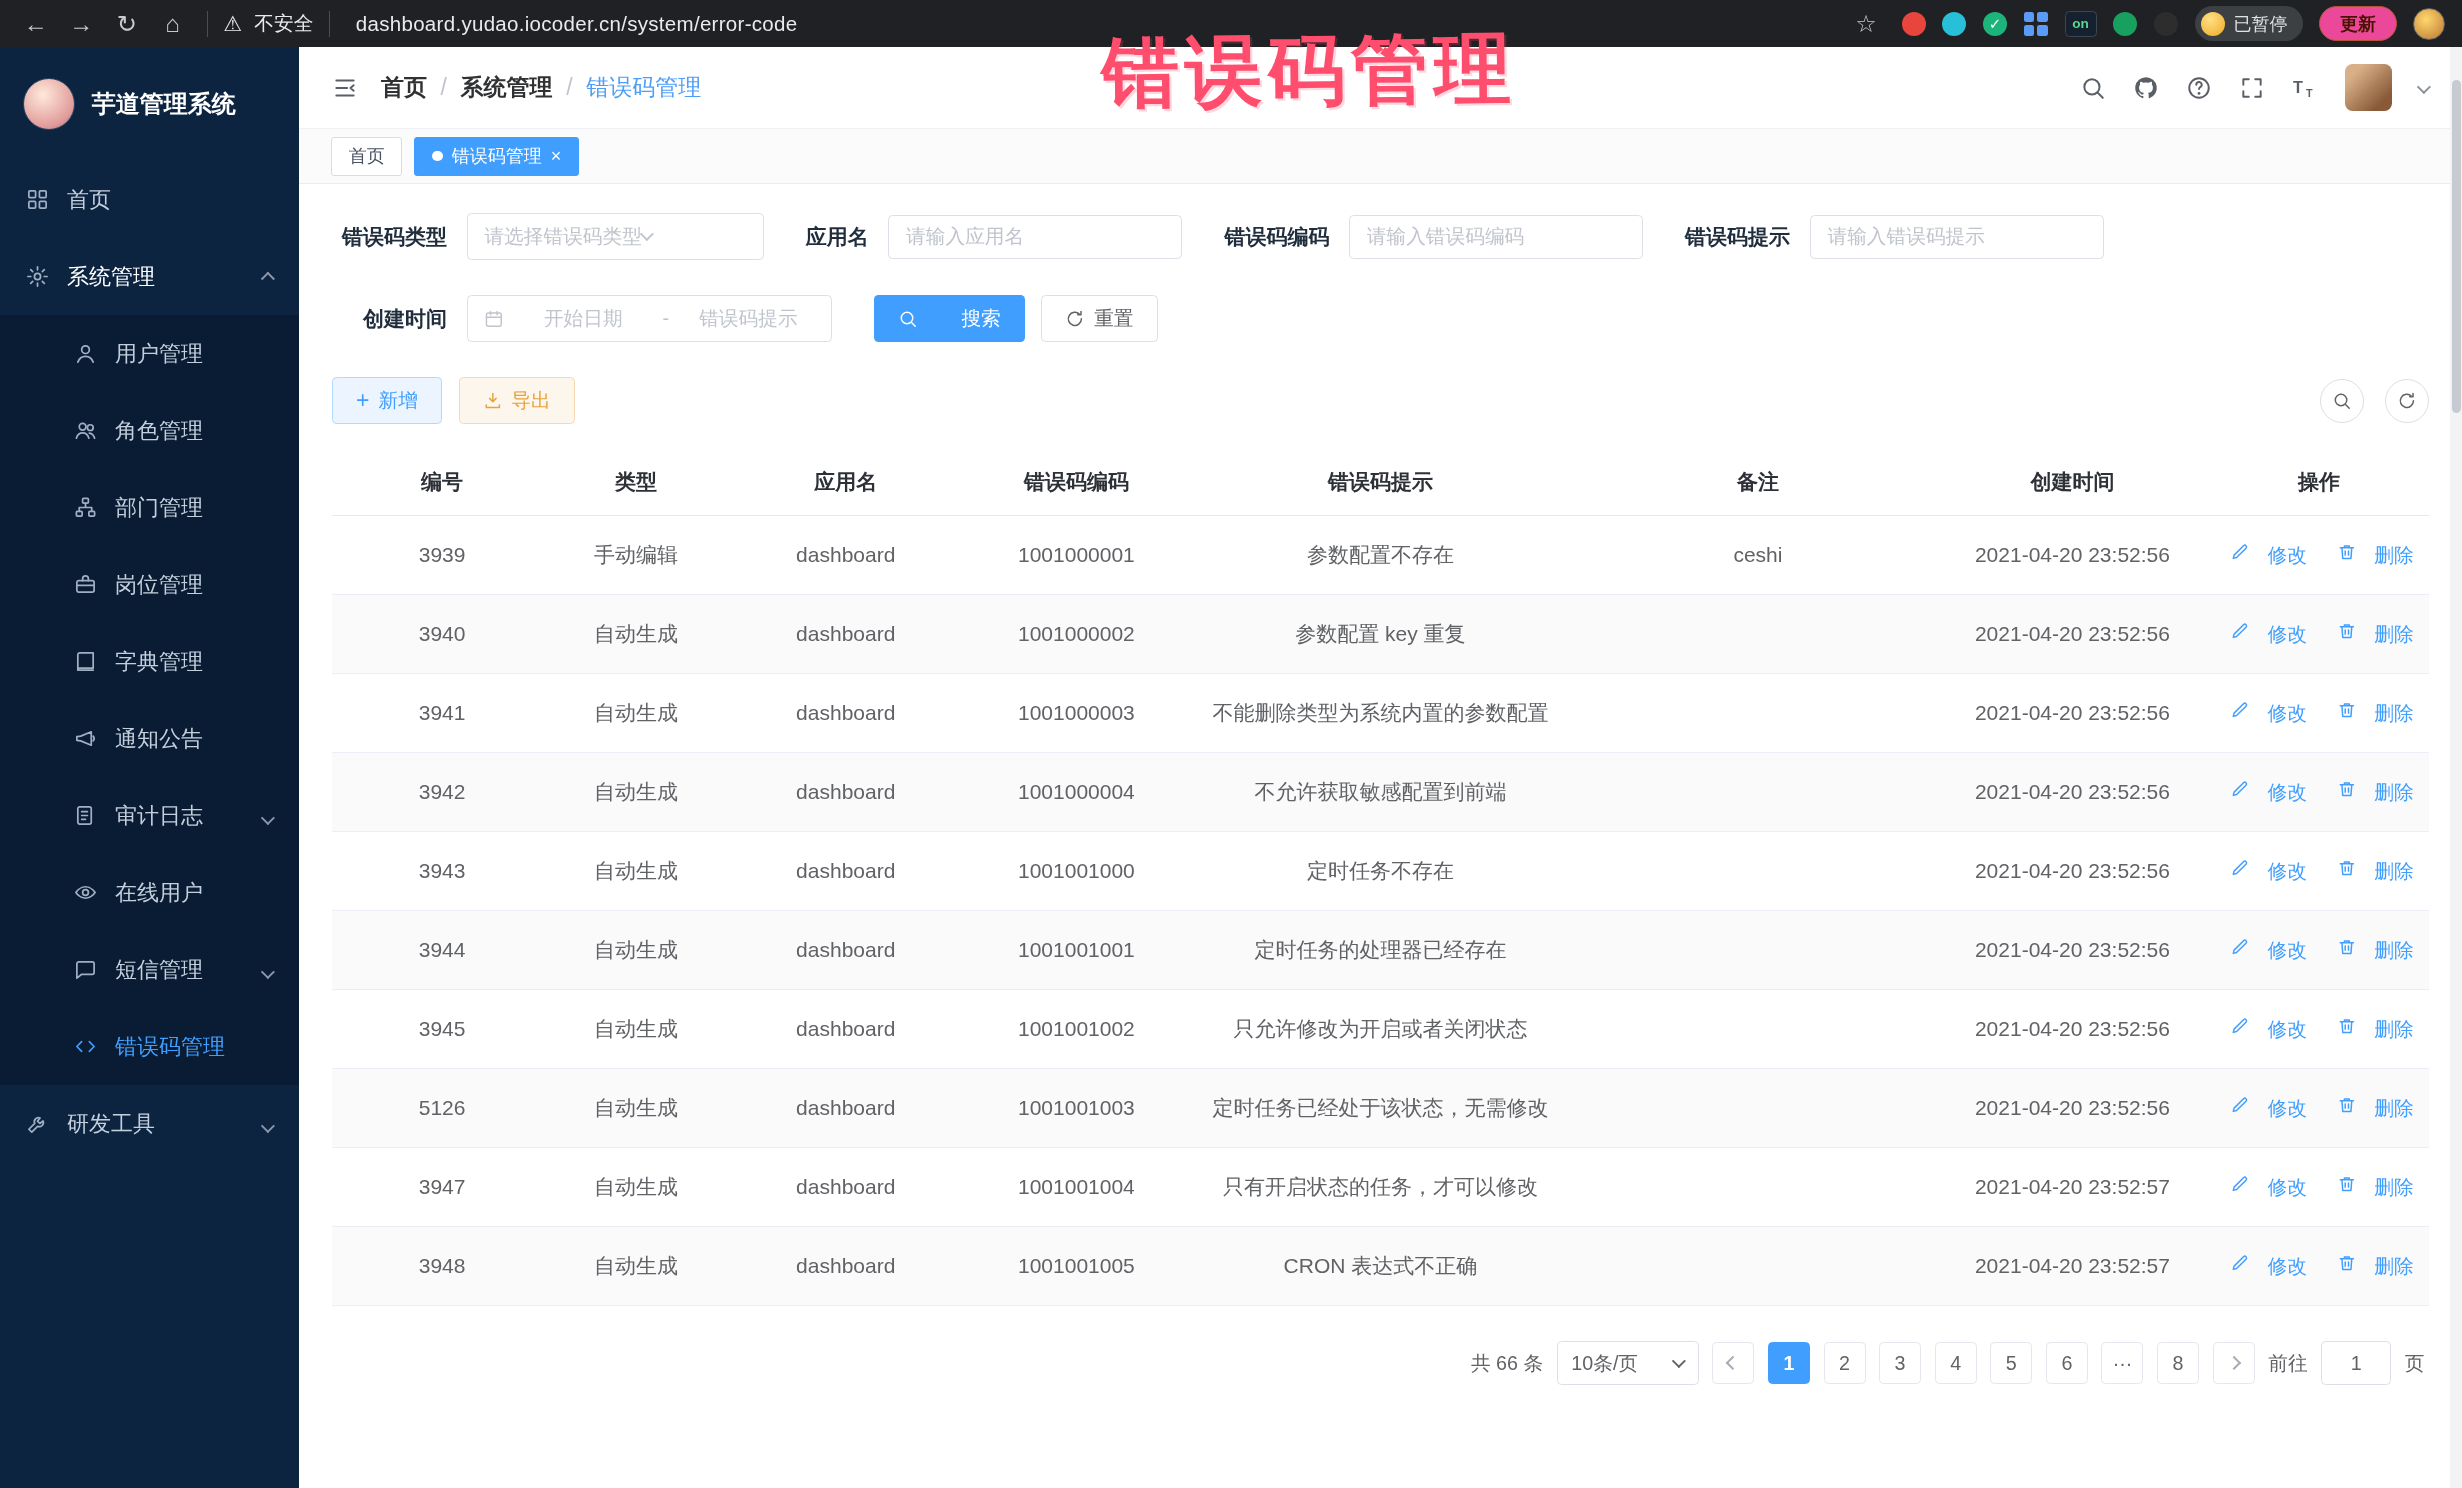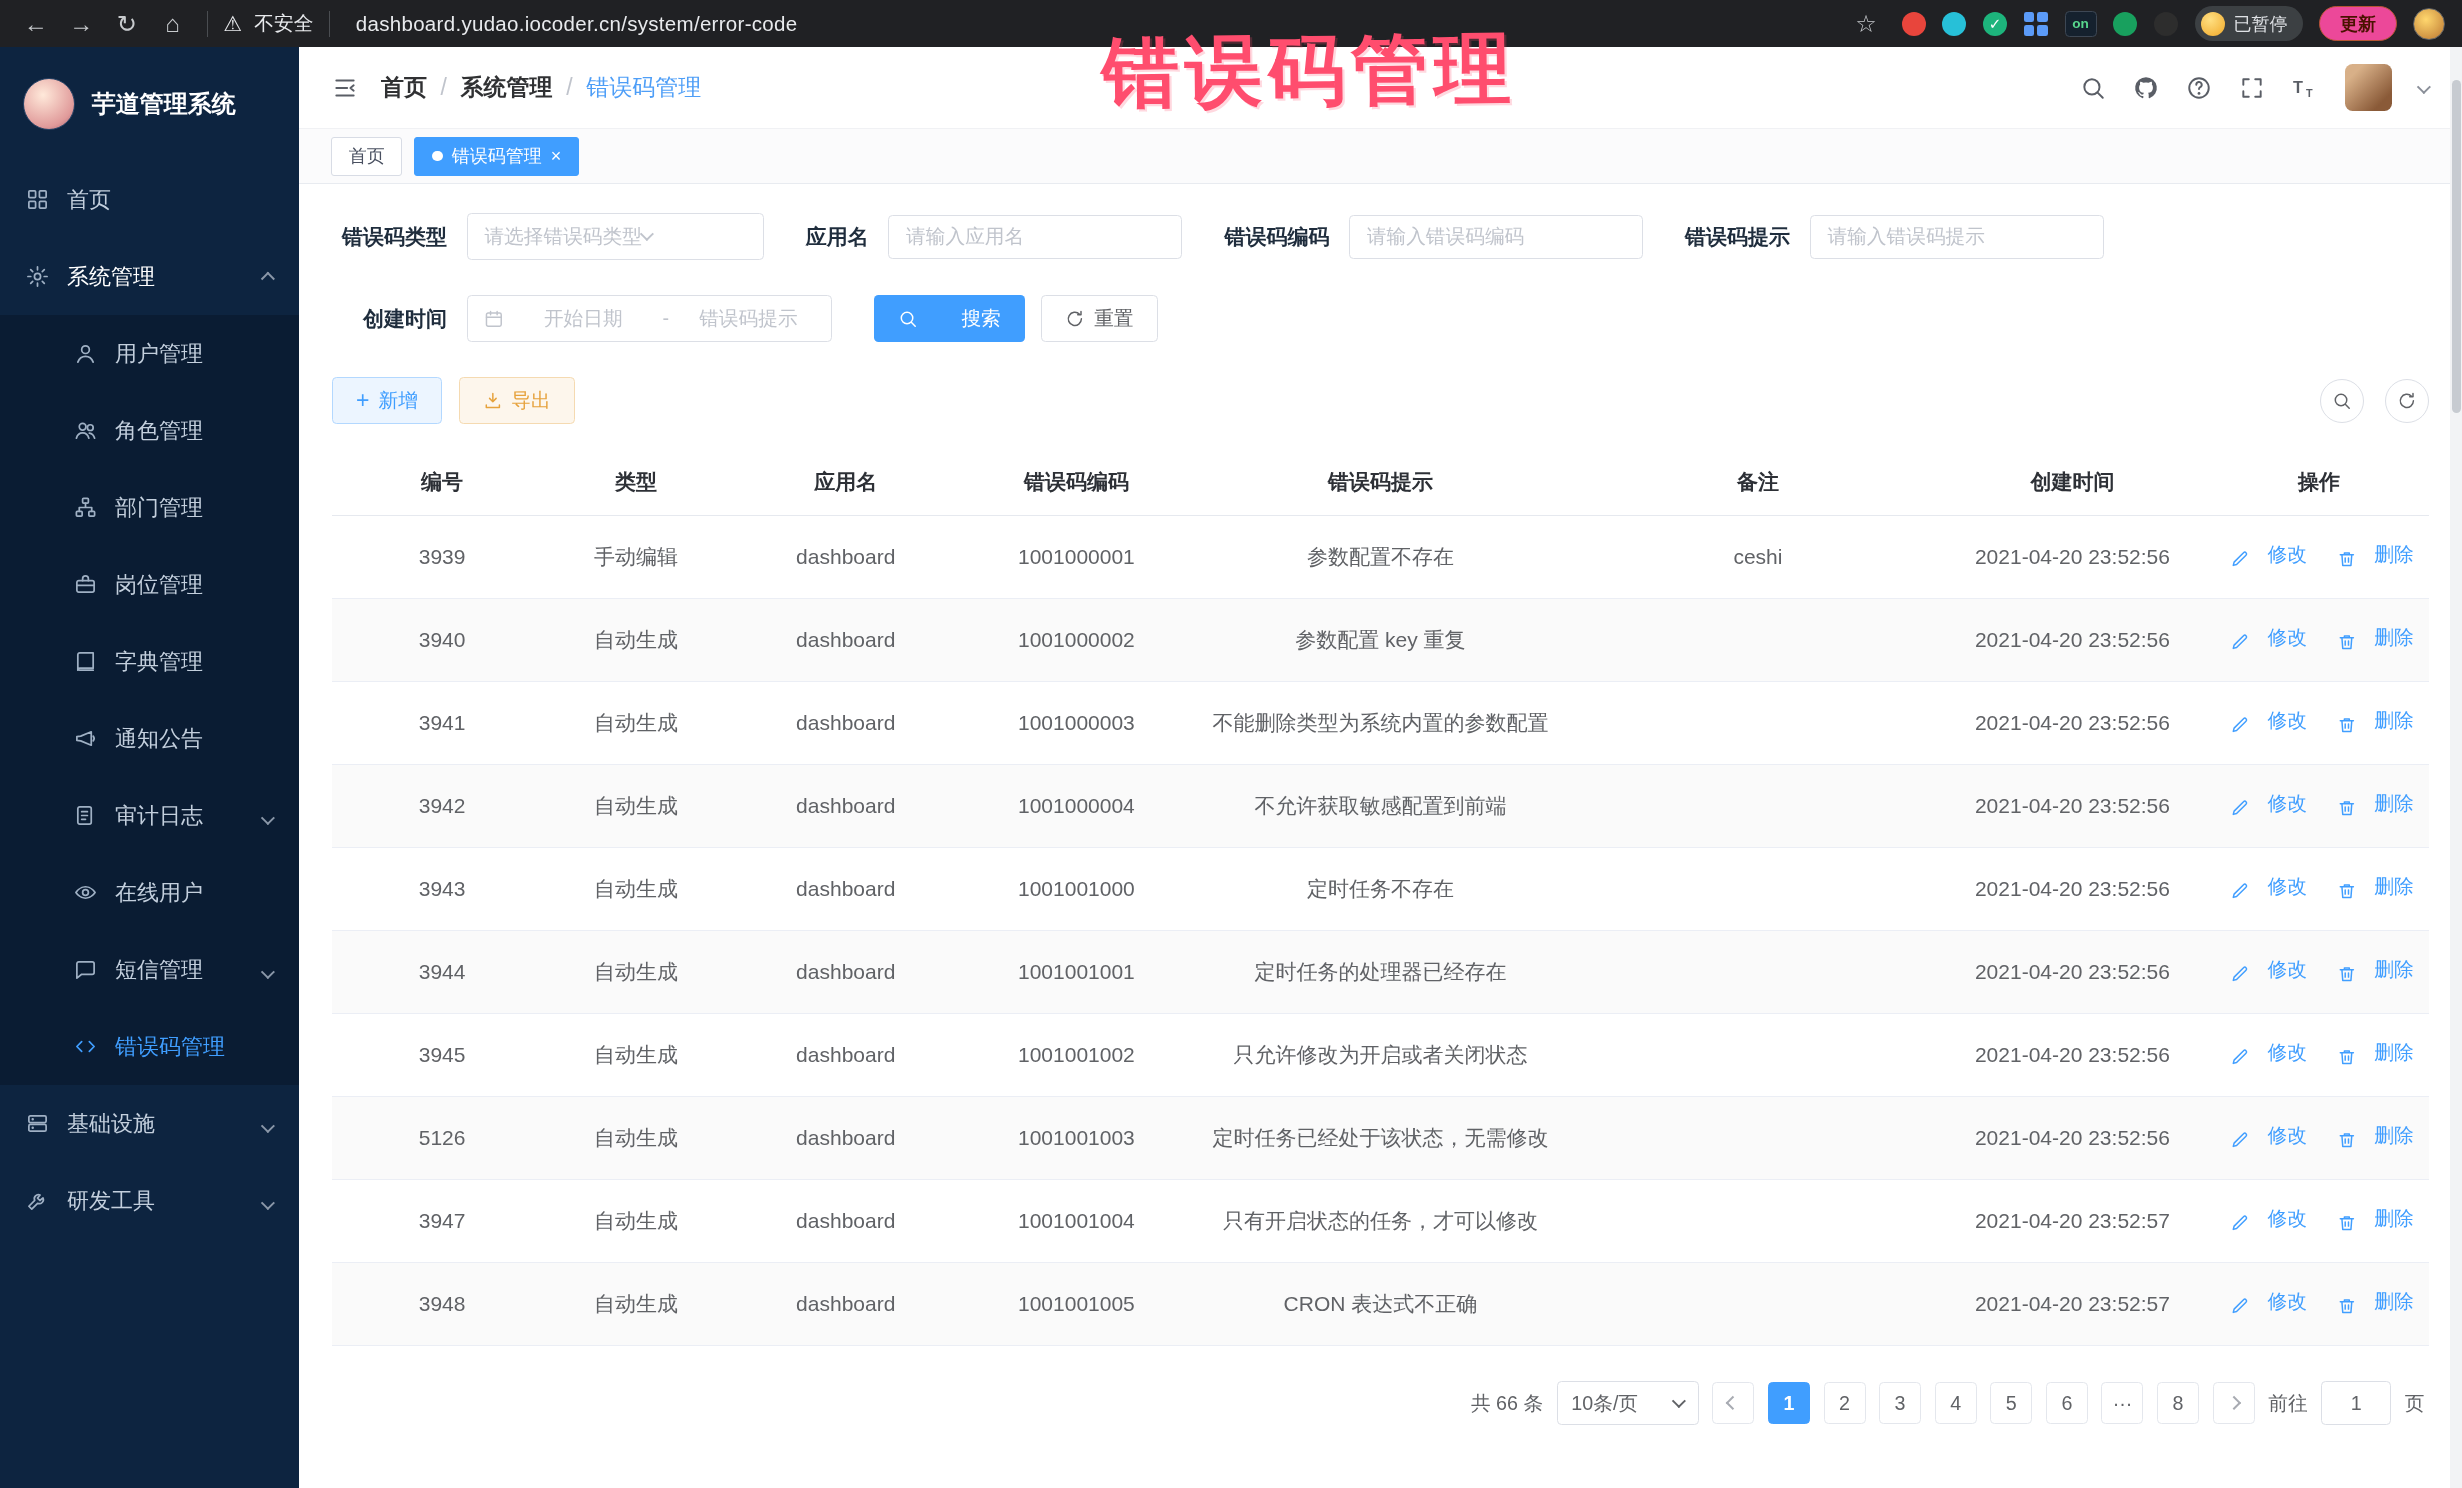--- a/index.html
+++ b/index.html
@@ -87,21 +87,21 @@
   
   .toolbar { display:flex; align-items:center; margin:3px 0 24px; }
   .tool-circles { margin-left:auto; display:flex; gap:21px; }
   .circle-btn { width:44px; height:44px; border-radius:50%; border:0.8px solid #dcdfe6; background:#fff; display:flex; align-items:center; justify-content:center; color:#606266; cursor:pointer; }
 
   
   table.grid { width:100%; border-collapse:collapse; table-layout:fixed; }
   .grid th { font-size:21px; color:#2d3036; font-weight:bold; padding:19.7px 9px; border-bottom:1.5px solid #e6e9ef; text-align:center; white-space:nowrap; }
   .grid td { font-size:21px; color:#606266; padding:25px 9px; border-bottom:1.5px solid #ebeef5; text-align:center; overflow:hidden; white-space:nowrap; }
   .grid tbody tr:nth-child(even) td { background:#fafafa; }
-  .op { color:#409eff; display:inline-flex; align-items:flex-end; gap:18px; margin:0 12px; font-size:19.7px; cursor:pointer; text-decoration:none; }
+  .op { color:#409eff; display:inline-flex; align-items:flex-start; gap:18px; margin:0 12px; font-size:19.7px; cursor:pointer; text-decoration:none; }
 
   
   .pagination { display:flex; align-items:center; justify-content:flex-end; gap:13.6px; margin:35px 4.5px 0; font-size:19.7px; color:#606266; }
   .page-size { width:142px; height:44px; border:0.8px solid #dcdfe6; border-radius:4.5px; padding:0 13.6px; display:flex; align-items:center; justify-content:space-between; color:#606266; cursor:pointer; }
   .pg-btn { min-width:42px; height:42px; border:0.8px solid #e4e7ed; background:#fff; border-radius:4.5px; display:flex; align-items:center; justify-content:center; color:#606266; font-size:19.7px; cursor:pointer; }
   .pg-btn.active { background:#409eff; border-color:#409eff; color:#fff; font-weight:bold; }
   .pg-btn.nav { color:#a8abb2; }
   .goto-input { width:70px; height:44px; border:0.8px solid #dcdfe6; border-radius:4.5px; text-align:center; font-size:19.7px; color:#606266; outline:none; }
 
   
@@ -256,29 +256,20 @@
       <span class="arrow"><span class="chev down"></span></span>
     </div>
 
     <div class="menu-item lvl2 active">
       <svg class="si" viewBox="0 0 24 24">
           <path d="M8 7l-5 5 5 5M16 7l5 5-5 5"></path>
         </svg>
       <span>错误码管理</span>
     </div>
 
-    <div class="menu-item lvl1">
-      <svg class="si" viewBox="0 0 24 24">
-          <rect x="3" y="4" width="18" height="7" rx="1.5"></rect>
-          <rect x="3" y="13" width="18" height="7" rx="1.5"></rect>
-          <path d="M7 7.5h.01M7 16.5h.01" stroke-width="2.6"></path>
-        </svg>
-      <span>基础设施</span>
-      <span class="arrow"><span class="chev down"></span></span>
-    </div>
 
     <div class="menu-item lvl1">
       <svg class="si" viewBox="0 0 24 24">
           <path d="M14.7 6.3a4.2 4.2 0 0 0-5.6 5.6L3 18l3 3 6.1-6.1a4.2 4.2 0 0 0 5.6-5.6L14.5 12 12 9.5l2.7-3.2z"></path>
         </svg>
       <span>研发工具</span>
       <span class="arrow"><span class="chev down"></span></span>
     </div>
   </div>
 

